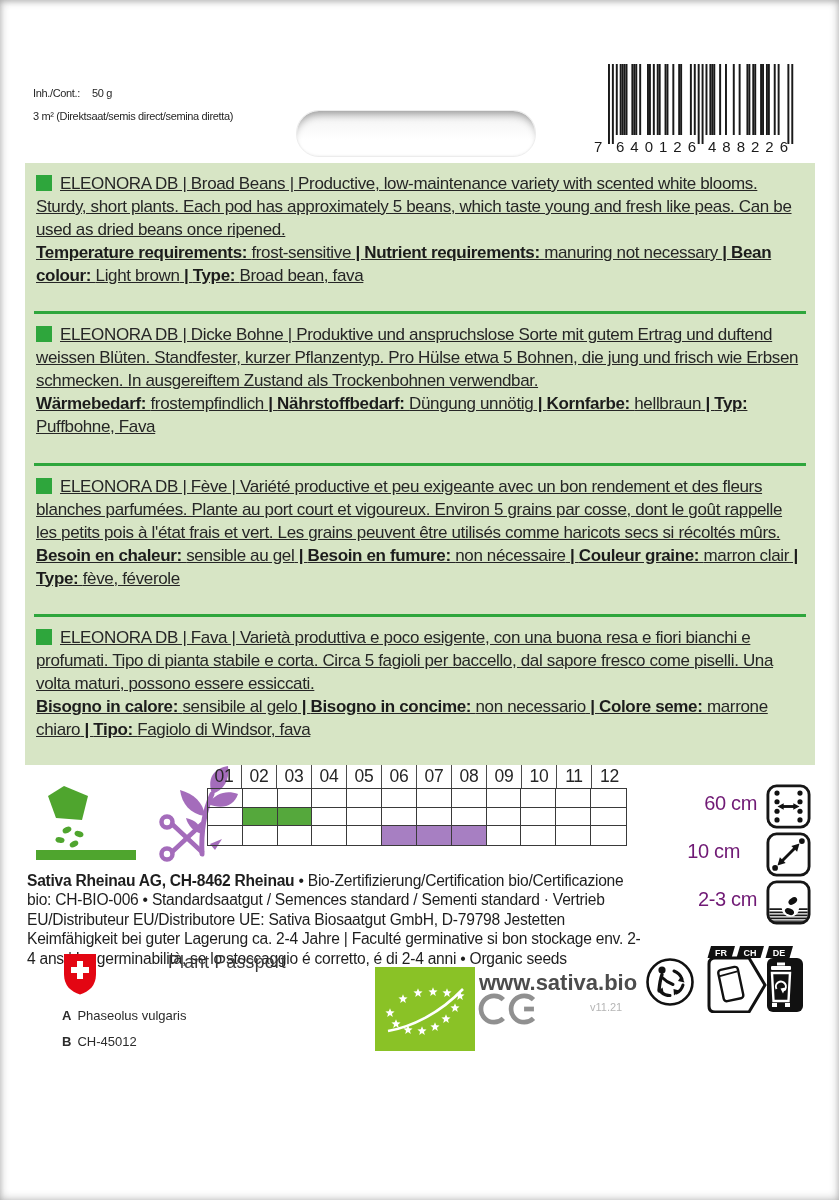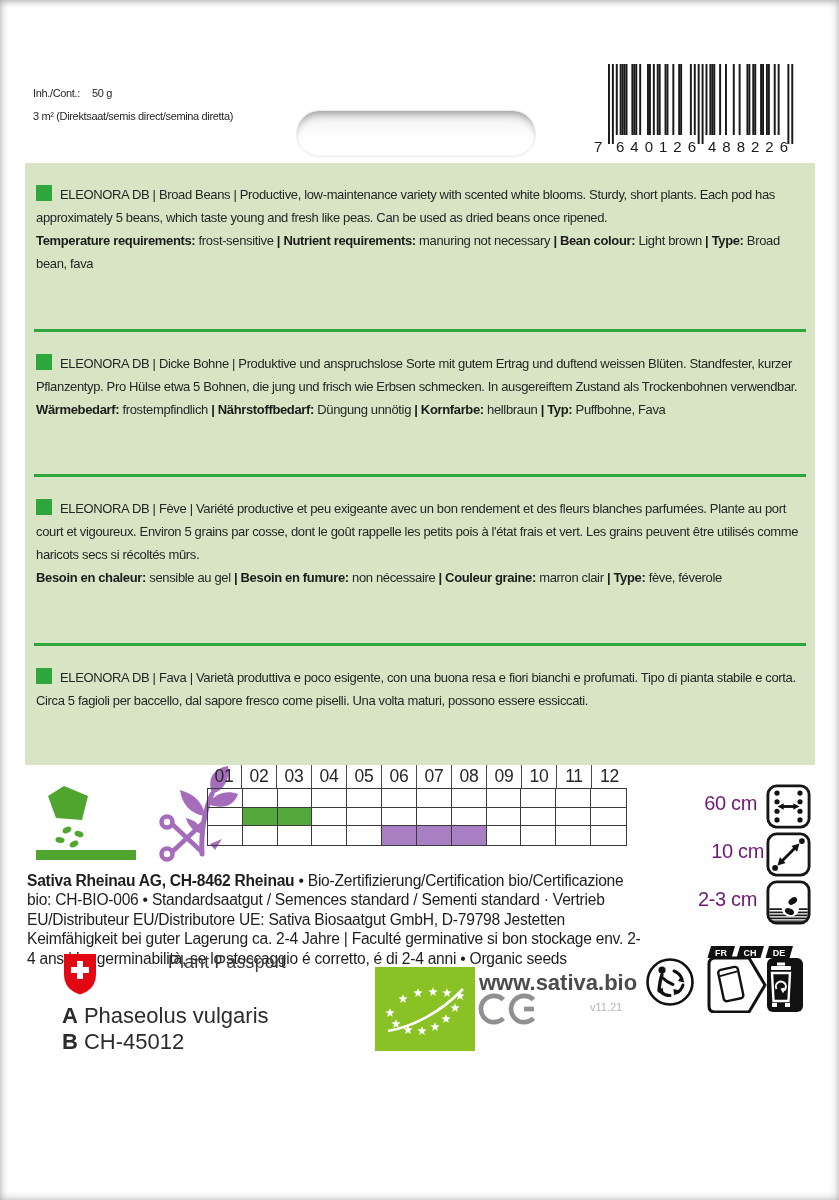--- a/index.html
+++ b/index.html
@@ -17,21 +17,21 @@
   .hang-hole{position:absolute;left:296px;top:110px;width:238px;height:45px;border-radius:23px;
           background:linear-gradient(#f2f2f2,#fff 65%);border:1px solid #ececec;
           box-shadow:inset 0 8px 9px -5px rgba(0,0,0,.38), inset 0 -2px 3px -2px rgba(0,0,0,.08);}
 
   
   .barcode{position:absolute;left:592px;top:64px;}
 
   
   .panel{position:absolute;left:25px;top:163px;width:790px;height:602px;
           background:var(--panel-green);display:flex;flex-direction:column;}
-  .lang-block{flex:1 1 auto;padding:20px 11px 4px 11px;font-size:13px;line-height:23px;}
+  .lang-block{flex:1 1 auto;padding:9px 11px 4px 11px;font-size:17px;line-height:23px;text-decoration:underline;}
   .lang-block p{margin:0;}
   .lang-block .specs{}
   .lang-block b{color:#1c1c1c;}
   .bullet{display:inline-block;width:16px;height:16px;background:var(--accent-green);
           margin-right:8px;transform:translateY(2px);}
   .lang-sep{height:3px;background:var(--accent-green);margin:0 9px;flex:0 0 auto;}
 
   
   .cal-header{position:absolute;left:207px;top:765px;width:420px;height:23px;display:grid;
           grid-template-columns:repeat(12,1fr);font-size:17.5px;line-height:23px;text-align:center;}
@@ -49,21 +49,21 @@
   .sp-label{position:absolute;width:80px;text-align:right;font-size:20px;line-height:24px;color:#701a75;}
   .sp-icon{position:absolute;left:766px;width:45px;height:45px;}
 
   
   .imprint{position:absolute;left:27px;top:855px;width:618px;font-size:15.6px;line-height:19.6px;
           color:#1e1e1e;letter-spacing:-0.25px;}
 
   
   .swiss{position:absolute;left:62px;top:952px;}
   .pp-title{position:absolute;left:168px;top:952px;font-size:17.5px;color:#3a3a3a;letter-spacing:.3px;}
-  .pp-lines{position:absolute;left:62px;top:1003px;font-size:22px;line-height:26px;color:#2b2b2b;}
+  .pp-lines{position:absolute;left:62px;top:1003px;font-size:13px;line-height:26px;color:#2b2b2b;}
   .pp-lines b{margin-right:6px;}
 
   
   .eu-logo{position:absolute;left:375px;top:967px;}
   .website{position:absolute;left:479px;top:970px;font-size:22px;font-weight:bold;color:#4c4c4c;}
   .ce{position:absolute;left:478px;top:993px;}
   .version{position:absolute;left:590px;top:1001px;font-size:11px;color:#b5b5b5;}
   .triman{position:absolute;left:645px;top:957px;}
   .disposal{position:absolute;left:703px;top:945px;}
 </style>
@@ -143,20 +143,21 @@
       <p class="specs"><b>Wärmebedarf: </b>frostempfindlich<b> | </b><b>Nährstoffbedarf: </b>Düngung unnötig<b> | </b><b>Kornfarbe: </b>hellbraun<b> | </b><b>Typ: </b>Puffbohne, Fava</p>
     </section>
   <div class="lang-sep"></div>
     <section class="lang-block">
       <p class="intro"><span class="bullet"></span><span class="intro-text">ELEONORA DB | Fève | Variété productive et peu exigeante avec un bon rendement et des fleurs blanches parfumées. Plante au port court et vigoureux. Environ 5 grains par cosse, dont le goût rappelle les petits pois à l'état frais et vert. Les grains peuvent être utilisés comme haricots secs si récoltés mûrs.</span></p>
       <p class="specs"><b>Besoin en chaleur: </b>sensible au gel<b> | </b><b>Besoin en fumure: </b>non nécessaire<b> | </b><b>Couleur graine: </b>marron clair<b> | </b><b>Type: </b>fève, féverole</p>
     </section>
   <div class="lang-sep"></div>
     <section class="lang-block">
       <p class="intro"><span class="bullet"></span><span class="intro-text">ELEONORA DB | Fava | Varietà produttiva e poco esigente, con una buona resa e fiori bianchi e profumati. Tipo di pianta stabile e corta. Circa 5 fagioli per baccello, dal sapore fresco come piselli. Una volta maturi, possono essere essiccati.</span></p>
+      <p class="specs"><b>Bisogno in calore: </b>sensibile al gelo<b> | </b><b>Bisogno in concime: </b>non necessario<b> | </b><b>Colore seme: </b>marrone chiaro<b> | </b><b>Tipo: </b>Fagiolo di Windsor, fava</p>
     </section>
   </div>
 
   <svg class="cal-icon" style="left:36px;top:784px;" width="102" height="76" viewBox="0 0 102 76">
     <g fill="var(--icon-green)">
       <path d="M28,2 L52,12 L46,36 L20,34 L12,12 Z"></path>
       <ellipse cx="31" cy="46" rx="4.6" ry="2.9" transform="rotate(-25 31 46)"></ellipse>
       <ellipse cx="43" cy="50" rx="4.6" ry="2.9" transform="rotate(20 43 50)"></ellipse>
       <ellipse cx="24" cy="56" rx="4.6" ry="2.9" transform="rotate(10 24 56)"></ellipse>
       <ellipse cx="38" cy="60" rx="4.6" ry="2.9" transform="rotate(-30 38 60)"></ellipse>
@@ -244,21 +245,21 @@
       <circle cx="35.5" cy="9.5" r="2.7"></circle>
         <circle cx="35.5" cy="18.5" r="2.7"></circle>
       <circle cx="35.5" cy="28.5" r="2.7"></circle>
         <circle cx="35.5" cy="37.5" r="2.7"></circle>
       <polygon points="12,23.5 18.5,20 18.5,27"></polygon>
         <polygon points="35,23.5 28.5,20 28.5,27"></polygon>
     </g>
     <line x1="17" y1="23.5" x2="30" y2="23.5" stroke="#111" stroke-width="3"></line>
   </svg>
 
-  <span class="sp-label cond" style="left:684px;top:839px;">10 cm</span>
+  <span class="sp-label cond" style="left:660px;top:839px;">10 cm</span>
   <svg class="sp-icon" style="top:832px;" viewBox="0 0 47 47">
     <rect x="2" y="2" width="43" height="43" rx="9" fill="#fff" stroke="#161616" stroke-width="3"></rect>
     <g fill="#111">
       <circle cx="9.5" cy="37.5" r="3"></circle>
         <circle cx="37.5" cy="9.5" r="3"></circle>
       <polygon points="12,35 14.5,26.5 20.5,32.5"></polygon>
         <polygon points="35,12 26.5,14.5 32.5,20.5"></polygon>
     </g>
     <line x1="16.5" y1="30.5" x2="30.5" y2="16.5" stroke="#111" stroke-width="3"></line>
   </svg>

